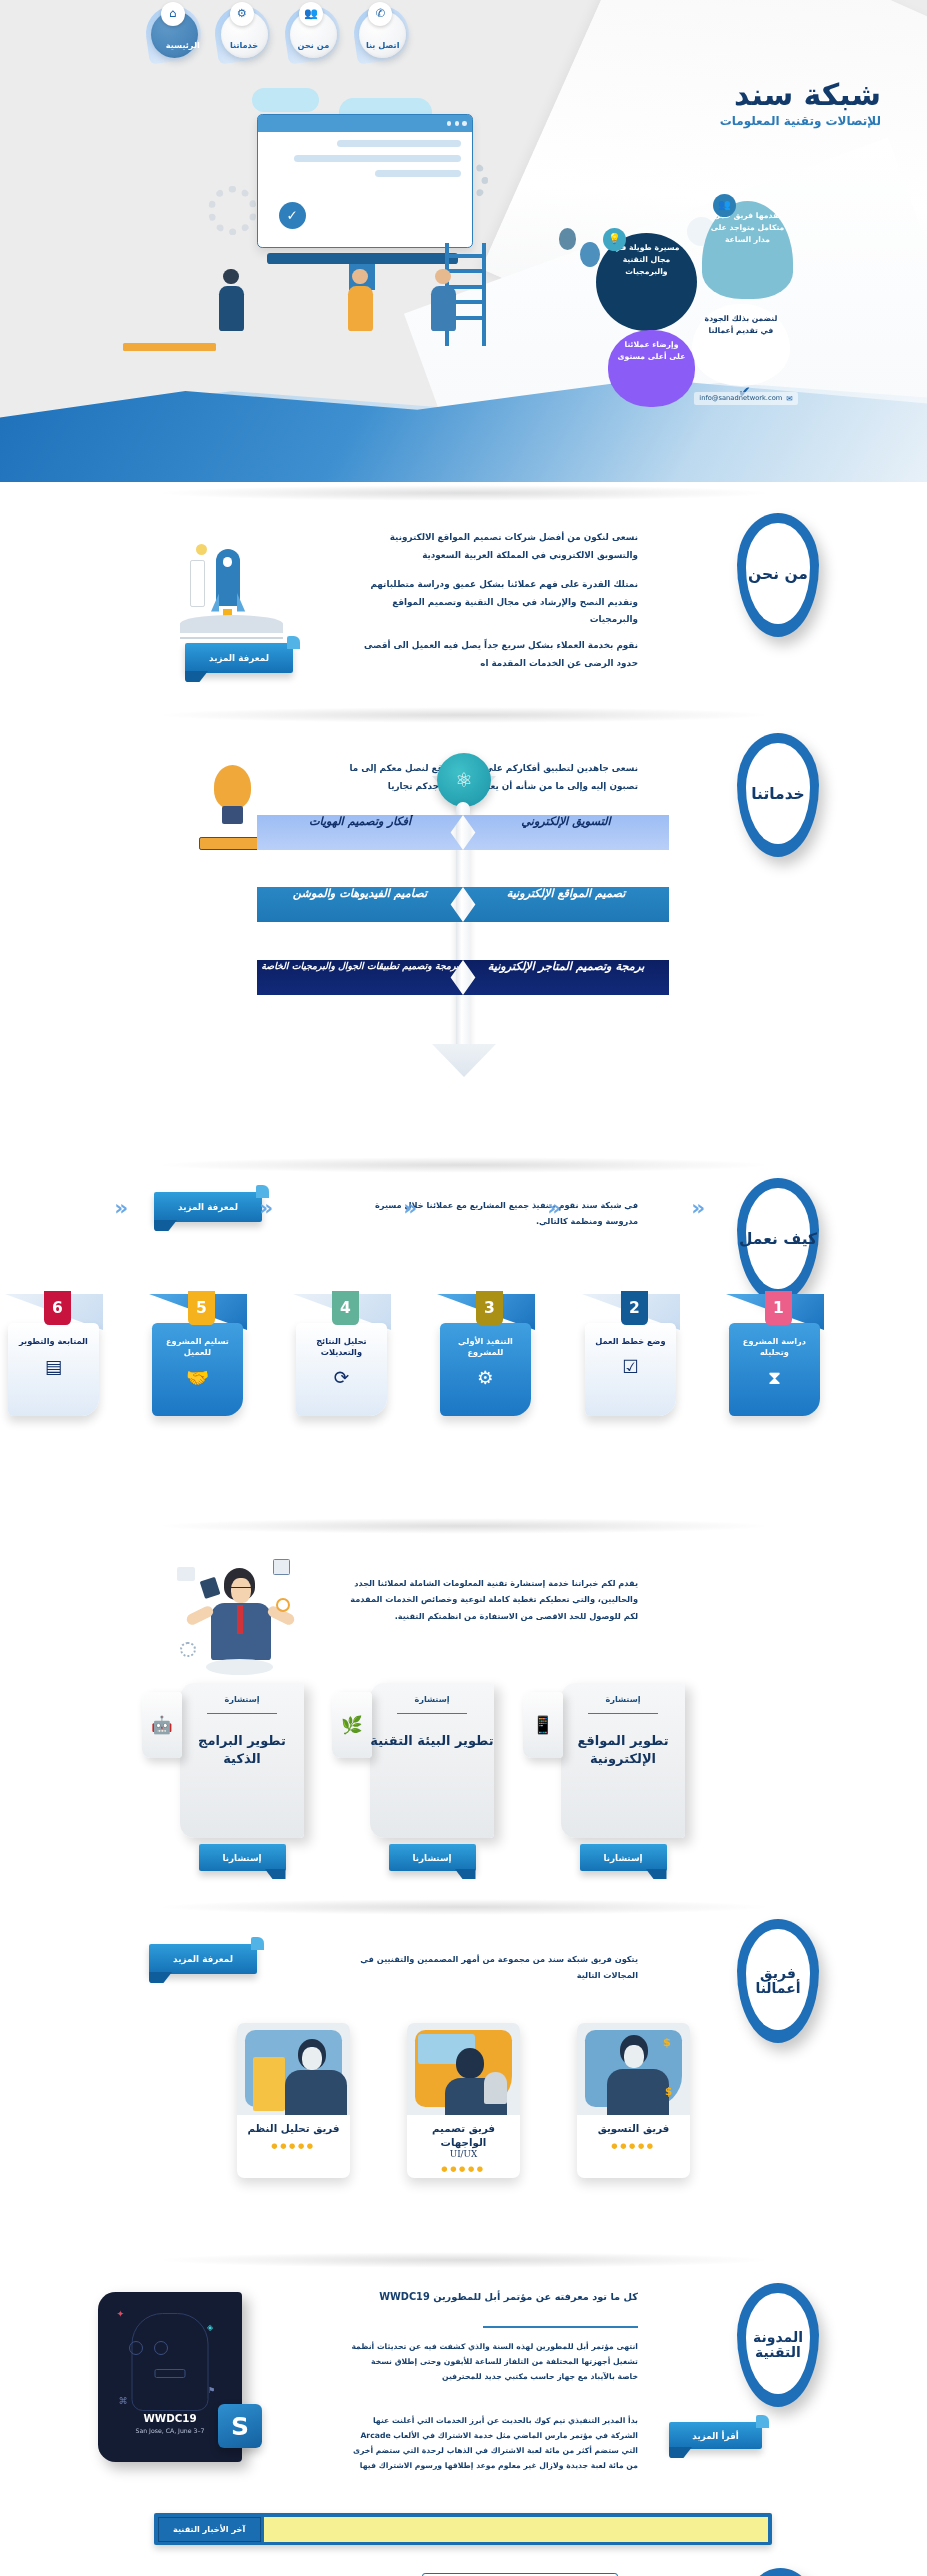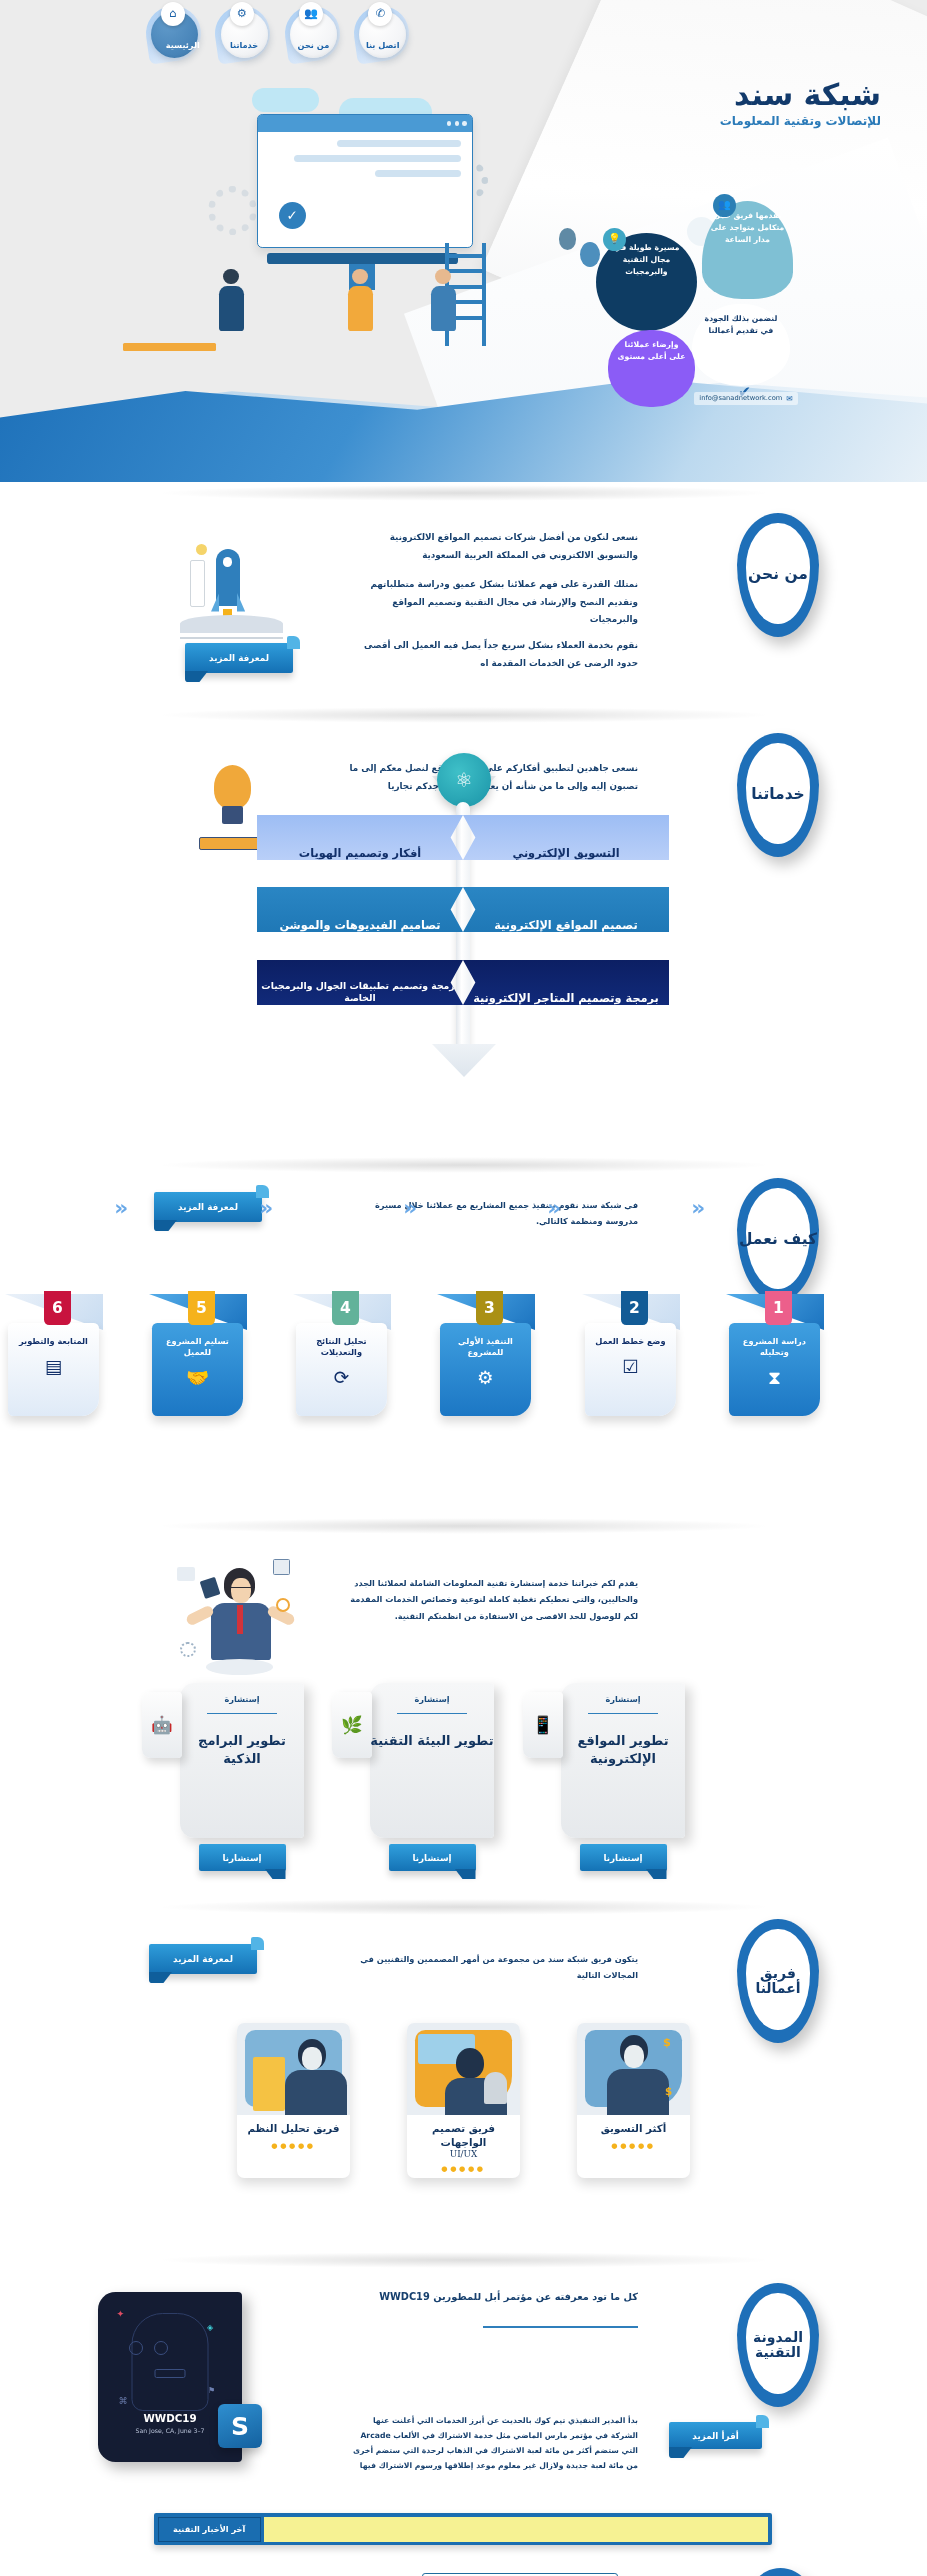--- a/index.html
+++ b/index.html
@@ -156,22 +156,22 @@
   .ribbon::after {
     content:""; position:absolute; left:0; bottom:-9.3px; width:23px; height:11.3px;
     background:#0f5e9b; border-radius:0 0 3.1px 3.1px;
     clip-path: polygon(0 0, 100% 0, 62% 100%, 0 100%);
   }
 
   .body-text { position:absolute; text-align:right; font-size:8.8px; line-height:2.0; color:#17406e; font-weight:bold; }
 
   
   .svc {
-    position:absolute; height:45px; display:flex; align-items:flex-end;
-    font-size:11.3px; font-weight:bold; box-shadow: 0 4.1px 8.2px rgba(0,0,0,.13);
+    position:absolute; height:35px; display:flex; align-items:flex-start;
+    font-size:11.3px; font-weight:bold; box-shadow: 0 4.1px 8.2px rgba(0,0,0,.13); font-style: italic;
   }
   .svc span { width:100%; text-align:center; }
   .svc.right { width:206px; clip-path: polygon(0 0, 100% 0, 100% 100%, 0 100%, 6% 50%); }
   .svc.left  { width:206px; clip-path: polygon(0 0, 100% 0, 94% 50%, 100% 100%, 0 100%); }
   .svc.t1 { background: linear-gradient(180deg,#9dbdf4 0%, #b9cff8 100%); color:#12306a; }
   .svc.t2 { background: linear-gradient(180deg,#2a86c4 0%, #1f78b6 100%); color:#fff; }
   .svc.t3 { background: linear-gradient(180deg,#0c1f63 0%, #112a7a 100%); color:#fff; }
   .svc-spine { position:absolute; left:456px; width:14.4px;
      background: linear-gradient(90deg,#e2e7ec, #ffffff 40%, #f0f3f6); border-radius:7.2px;
      box-shadow: 0 2.1px 7.2px rgba(0,0,0,.12); }
@@ -594,21 +594,21 @@
 
     <div class="tm" style="right:237px; top:129px;">
       <div class="tm-img" style="background:#e9eef3;">
         <div style="position:absolute; left:8.2px; top:7.2px; width:97px; height:77px; background:#6fa9d2; border-radius:10.3px 10.3px 31px 10.3px;"></div>
         <div class="p-head" style="left:43px; top:12.4px;"></div>
         <div class="p-face" style="left:47px; top:21.6px;"></div>
         <div class="p-body" style="left:30px; top:46px;"></div>
         <div style="position:absolute; left:86px; top:13.4px; color:#f5b21c; font-size:11.3px; font-weight:bold;">$</div>
         <div style="position:absolute; left:88px; top:62px; color:#f5b21c; font-size:10.3px; font-weight:bold;">$</div>
       </div>
-      <div class="tm-name">أكثر التسويق</div>
+      <div class="tm-name">فريق التسويق</div>
       <div class="tm-stars">●●●●●</div>
     </div>
   </section>
 
   <section class="section" style="height:252px;">
     <div class="sec-shadow" style="top:3.1px;"></div>
     <div class="teardrop" style="right:108px; top:34px;">
       <span class="td-text" style="font-size:14px;">المدونة التقنية</span>
     </div>
 
@@ -623,20 +623,21 @@
       <div style="position:absolute; left:110px; top:93px; color:#6d7fb0; font-size:8.2px;">⚑</div>
       <div class="wwdc">
         <span>WWDC19</span>
         <small>San Jose, CA, June 3–7</small>
       </div>
     </div>
     <div class="blog-logo" style="right:665px; top:155px;">S</div>
 
     <div class="blog-title" style="right:289px; top:40px; width:289px;">كل ما تود معرفته عن مؤتمر أبل للمطورين WWDC19</div>
     <div class="blog-rule" style="right:289px; top:77px; width:155px;"></div>
+    <div class="body-text" style="right:289px; top:90px; width:289px; font-size:7.7px; line-height:1.95;">انتهى مؤتمر أبل للمطورين لهذه السنة والذي كشفت فيه عن تحديثات أنظمة تشغيل أجهزتها المختلفة من التلفاز للساعة للأيفون وحتى إطلاق نسخة خاصة بالآيباد مع جهاز حاسب مكتبي جديد للمحترفين</div>
     <div class="body-text" style="right:289px; top:164px; width:289px; font-size:7.7px; line-height:1.95;">بدأ المدير التنفيذي تيم كوك بالحديث عن أبرز الخدمات التي أعلنت عنها الشركة في مؤتمر مارس الماضي مثل خدمة الاشتراك في الألعاب Arcade التي ستضم أكثر من مائة لعبة الاشتراك في الذهاب لرحدة التي ستضم أخرى من مائة لعبة جديدة ولازال غير معلوم موعد إطلاقها ورسوم الاشتراك فيها</div>
     <div class="ribbon" style="right:165px; top:173px; width:93px; height:27px;">أقرأ المزيد</div>
   </section>
 
   <section class="section" style="height:309px;">
     <div class="nl" style="top:12.4px;">
       <div class="nl-btn">آخر الأخبار التقنية</div>
       <input class="nl-input" type="text" placeholder="" style="">
     </div>
 

